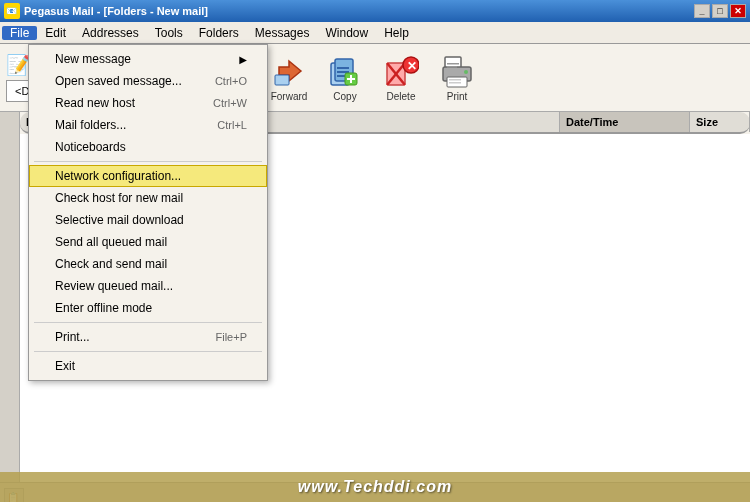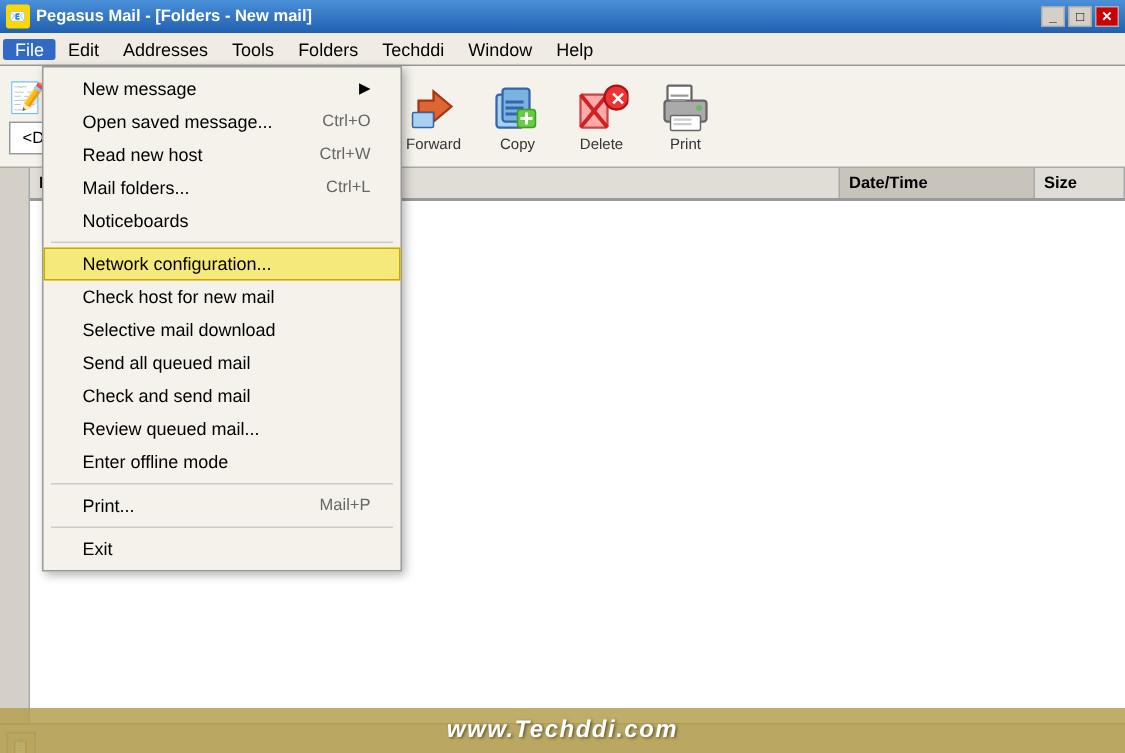--- a/index.html
+++ b/index.html
@@ -145,20 +145,21 @@
     .email-area {
       flex: 1;
       display: flex;
       flex-direction: column;
     }
     .email-header {
       display: flex;
       background: #e0ddd6;
       border-bottom: 2px solid #999;
       height: 22px;
+      border-radius: 10px;
     }
     .email-col {
       padding: 2px 6px;
       border-right: 1px solid #aaa;
       font-size: 11px;
       font-weight: bold;
       display: flex; align-items: center;
       cursor: pointer;
     }
     .email-col.from { width: 120px; }
@@ -261,21 +262,21 @@
     <div class="title-btn close">✕</div>
   </div>
 </div>
 
 <div class="menu-bar">
   <div class="menu-item active">File</div>
   <div class="menu-item">Edit</div>
   <div class="menu-item">Addresses</div>
   <div class="menu-item">Tools</div>
   <div class="menu-item">Folders</div>
-  <div class="menu-item">Techddi</div>
+  <div class="menu-item">Messages</div>
   <div class="menu-item">Window</div>
   <div class="menu-item">Help</div>
 </div>
 
 <div class="toolbar">
   <div class="toolbar-left">
     <div class="toolbar-left-row">
       <div style="font-size:20px;">📝</div>
     </div>
     <div class="toolbar-left-row">
@@ -437,21 +438,21 @@
   </div>
 
   <div class="file-menu-item">
     <span>Enter offline mode</span>
   </div>
 
   <div class="menu-separator"></div>
 
   <div class="file-menu-item">
     <span>Print...</span>
-    <span class="shortcut">Mail+P</span>
+    <span class="shortcut">File+P</span>
   </div>
 
   <div class="menu-separator"></div>
 
   <div class="file-menu-item">
     <span>Exit</span>
   </div>
 
 </div>
 

